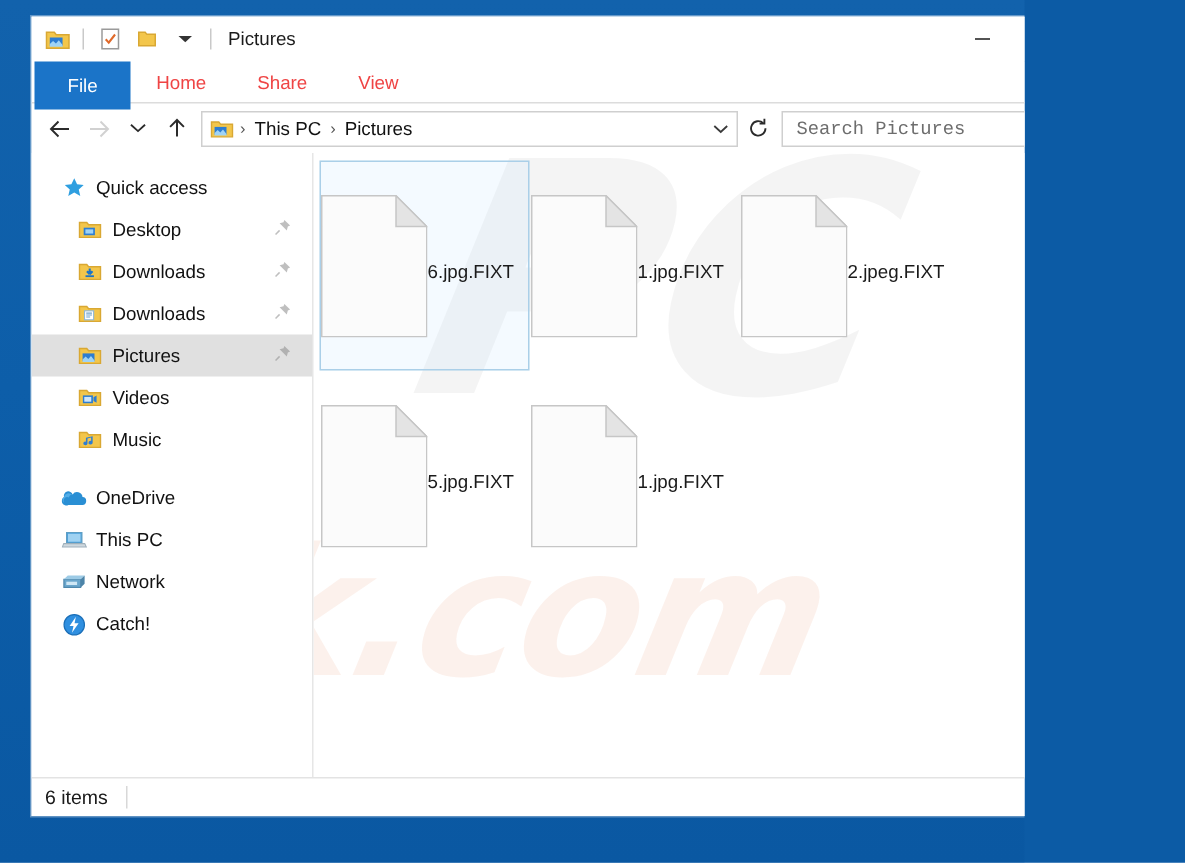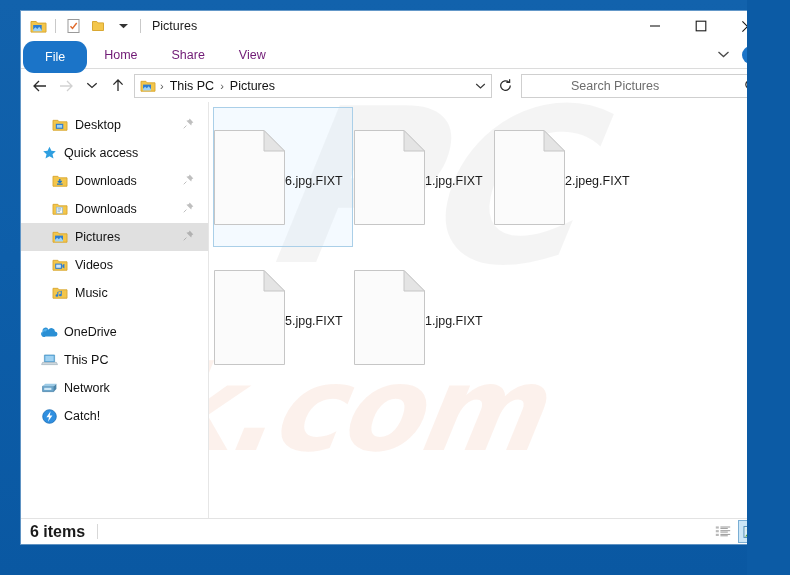--- a/index.html
+++ b/index.html
@@ -8,21 +8,21 @@
     width: 790px;
     height: 575px;
     overflow: hidden;
     font-family: "Liberation Sans", sans-serif;
     background: #0c5ba5;
   }
 
   
   #desktop {
     position: relative;
-    width: 747px;
+    width: 683px;
     height: 575px;
     background: linear-gradient(180deg,#1262ac 0%, #0d5ea9 45%, #0a58a2 100%);
     overflow: hidden;
   }
 
   #window {
     position: absolute;
     left: 21px;
     top: 11px;
     width: 749px;
@@ -91,28 +91,27 @@
     align-items: stretch;
     flex: none;
     position: relative;
     border-bottom: 1px solid #dcdcdc;
   }
   .rtab {
     padding: 0 17px;
     display: flex;
     align-items: center;
     font-size: 12.5px;
-    color: #701a75;
+    color: #ef4444;
   }
   .rtab.file {
     background: #1b74c8;
     color: #ffffff;
     padding: 16px 22px;
     margin-left: 2px;
-    border-radius: 11px;
   }
   .ribbon-right {
     position: absolute;
     right: 4px;
     top: 0;
     height: 27px;
     display: flex;
     align-items: center;
     gap: 8px;
     padding-right: 6px;
@@ -190,24 +189,23 @@
     padding: 0 4px 0 7px;
     margin-left: 3px;
     background: #fff;
   }
   .searchbox input {
     border: none;
     outline: none;
     font-size: 12.5px;
     color: #0f172a;
     flex: 1;
-    font-family: Liberation Sans, sans-serif;
+    font-family: Liberation Mono, monospace;
     background: transparent;
     min-width: 0;
-    margin-left: 40px;
   }
   .searchbox input::placeholder { color:#6d6d6d; }
 
   
   .body {
     flex: 1;
     display: flex;
     min-height: 0;
     background: #fff;
     position: relative;
@@ -326,23 +324,22 @@
     height: 25px;
     flex: none;
     background: #ffffff;
     border-top: 1px solid #e3e3e3;
     display: flex;
     align-items: center;
     padding: 0 3px 0 9px;
     position: relative;
   }
   .status-text {
-    font-size: 16px;
+    font-size: 13px;
     color: #1a1a1a;
-    font-weight: bold;
   }
   .status-divider {
     width: 1px;
     height: 15px;
     background: #d8d8d8;
     margin-left: 12px;
   }
   .viewbtns {
     margin-left: auto;
     display: flex;
@@ -498,44 +495,44 @@
             <path d="M8.8 8.6l4 4.3" stroke="#2b2b2b" stroke-width="1.3" fill="none"></path>
           </svg>
         </span>
       </div>
     </div>
 
     <div class="body">
 
       <div class="sidebar">
 
+        <div class="navitem root">
+          <span class="ico">
+            <svg width="15" height="15" viewBox="0 0 15 15">
+              <path d="M7.5 0.8l1.9 4 4.4.5-3.3 3 1 4.3-4-2.3-4 2.3 1-4.3-3.3-3 4.4-.5z" fill="#2f9fe0"></path>
+            </svg>
+          </span>
+          <span class="lbl">Quick access</span>
+        </div>
+
         <div class="navitem child">
           <span class="ico">
             <svg width="16" height="14" viewBox="0 0 17 15">
               <path d="M1 2.5h5.2l1.3 1.6H16v9H1z" fill="#f3c64b" stroke="#d9a833" stroke-width="1"></path>
               <rect x="4" y="6.2" width="8" height="5.4" fill="#2d7dd2"></rect>
               <rect x="5.2" y="7.4" width="5.6" height="3" fill="#9fd3f5"></rect>
             </svg>
           </span>
           <span class="lbl">Desktop</span>
           <span class="pin">
             <svg width="11" height="11" viewBox="0 0 11 11">
               <path d="M6.6 0.6L10.4 4.4 8.9 5 8.2 7.6 3.4 2.8 6 2.1z" fill="#8c8c8c"></path>
               <path d="M3.4 7.6L0.7 10.3" stroke="#8c8c8c" stroke-width="1"></path>
             </svg>
           </span>
-        </div>
-
-        <div class="navitem root">
-          <span class="ico">
-            <svg width="15" height="15" viewBox="0 0 15 15">
-              <path d="M7.5 0.8l1.9 4 4.4.5-3.3 3 1 4.3-4-2.3-4 2.3 1-4.3-3.3-3 4.4-.5z" fill="#2f9fe0"></path>
-            </svg>
-          </span>
-          <span class="lbl">Quick access</span>
         </div>
 
         <div class="navitem child">
           <span class="ico">
             <svg width="16" height="14" viewBox="0 0 17 15">
               <path d="M1 2.5h5.2l1.3 1.6H16v9H1z" fill="#f3c64b" stroke="#d9a833" stroke-width="1"></path>
               <path d="M8.3 5.4v4m0 0l-2-2m2 2l2-2" stroke="#1b74c8" stroke-width="1.5" fill="none"></path>
               <rect x="5.3" y="10.2" width="6" height="1.3" fill="#1b74c8"></rect>
             </svg>
           </span>

